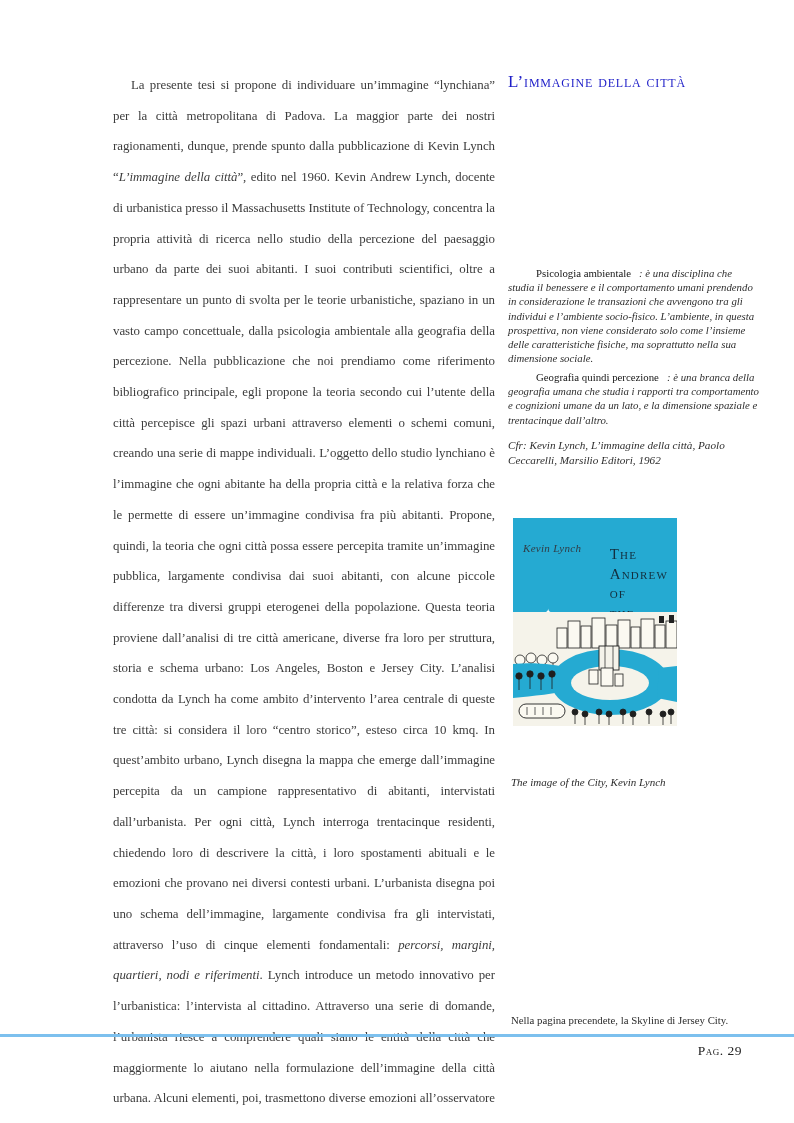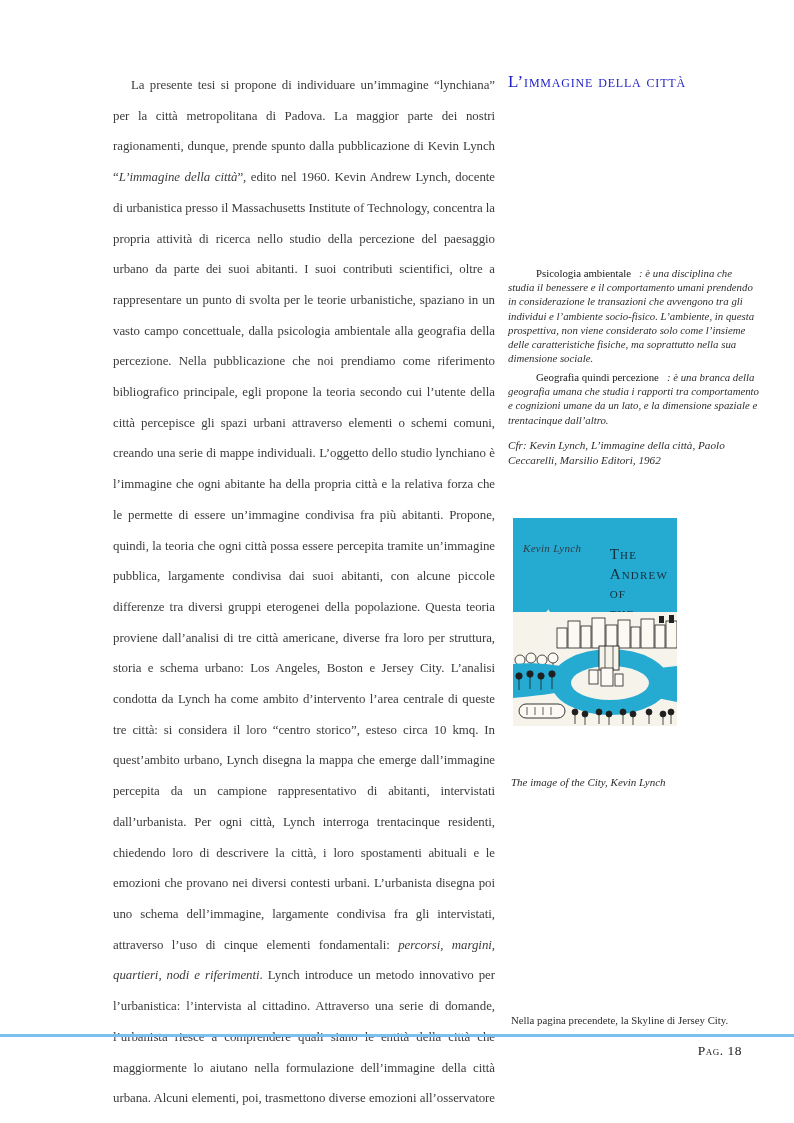--- a/index.html
+++ b/index.html
@@ -181,13 +181,13 @@
         <line x1="158" y1="103" x2="158" y2="112"></line>
     </g>
   </svg>
 </div>
 
 <div class="cover-caption">The image of the City, Kevin Lynch</div>
 
 <div class="bottom-caption">Nella pagina precendete, la Skyline di Jersey City.</div>
 
 <div class="footer-rule"></div>
-<div class="page-number">Pag. 18</div>
+<div class="page-number">Pag. 29</div>
 
 </body></html>

